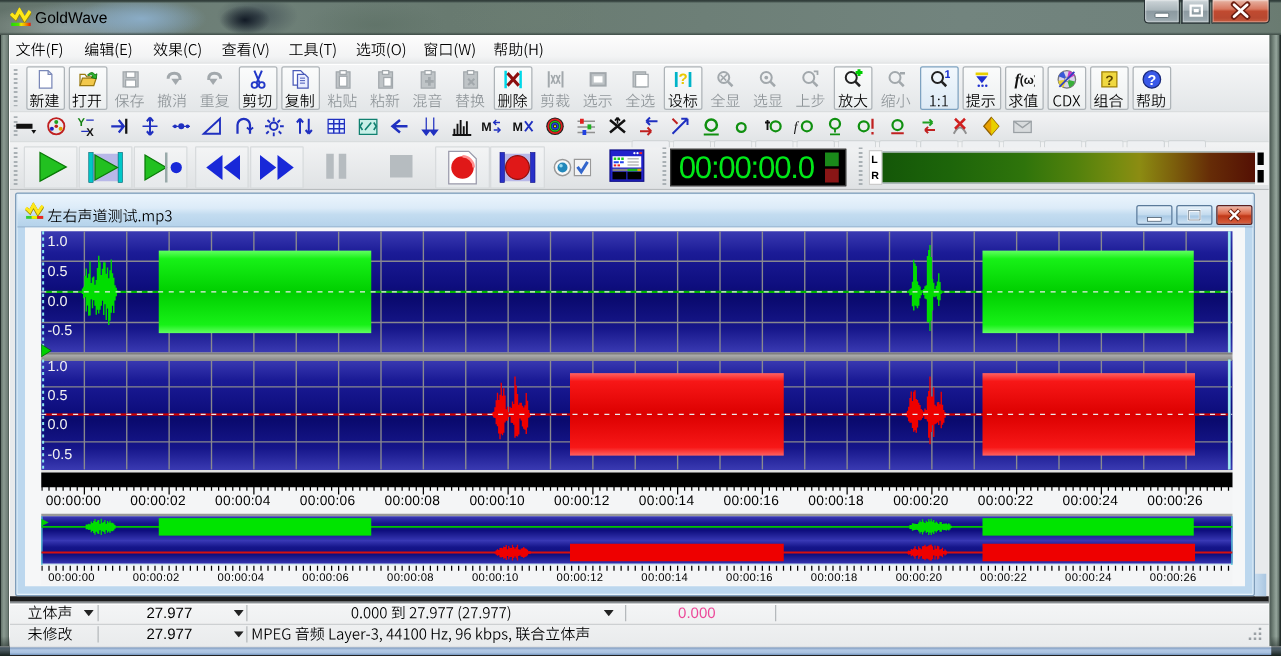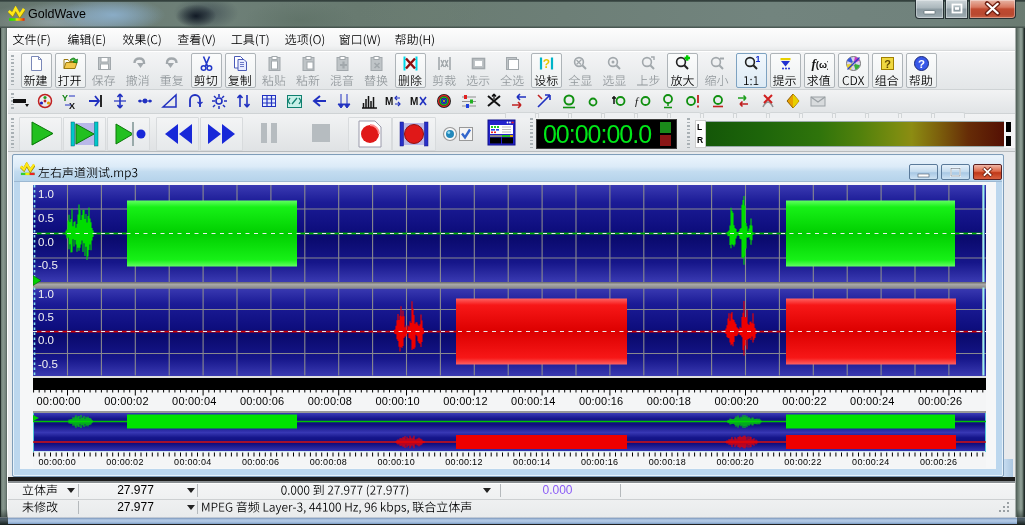--- a/index.html
+++ b/index.html
@@ -583,21 +583,21 @@
 <div style="position:absolute;left:187px;top:487.5px;width:8px;height:5px;line-height:0;">
     <svg width="8" height="5" style="display:block">
       <path d="M0 0 h8 l-4 5 z" fill="#222"></path>
     </svg>
   </div>
 <div style="position:absolute;left:483px;top:487.5px;width:8px;height:5px;line-height:0;">
     <svg width="8" height="5" style="display:block">
       <path d="M0 0 h8 l-4 5 z" fill="#222"></path>
     </svg>
   </div>
-<div style="position:absolute;left:520px;top:484px;width:75px;height:13px;font-size:12px;color:#8b5cf6;line-height:13px;text-align:center">0.000</div>
+<div style="position:absolute;left:520px;top:484px;width:75px;height:13px;font-size:12px;color:#ec4899;line-height:13px;text-align:center">0.000</div>
 <div style="position:absolute;left:98px;top:501px;width:75px;height:13px;font-size:12px;color:#000;line-height:13px;text-align:center">27.977</div>
 <div style="position:absolute;left:187px;top:505px;width:8px;height:5px;line-height:0;">
     <svg width="8" height="5" style="display:block">
       <path d="M0 0 h8 l-4 5 z" fill="#222"></path>
     </svg>
   </div>
 <svg class="abs" style="left:998px;top:502px" width="14" height="13">
     <g fill="#9aa0a4">
       <rect x="9" y="0" width="2" height="2"></rect>
       <rect x="5" y="4" width="2" height="2"></rect>

